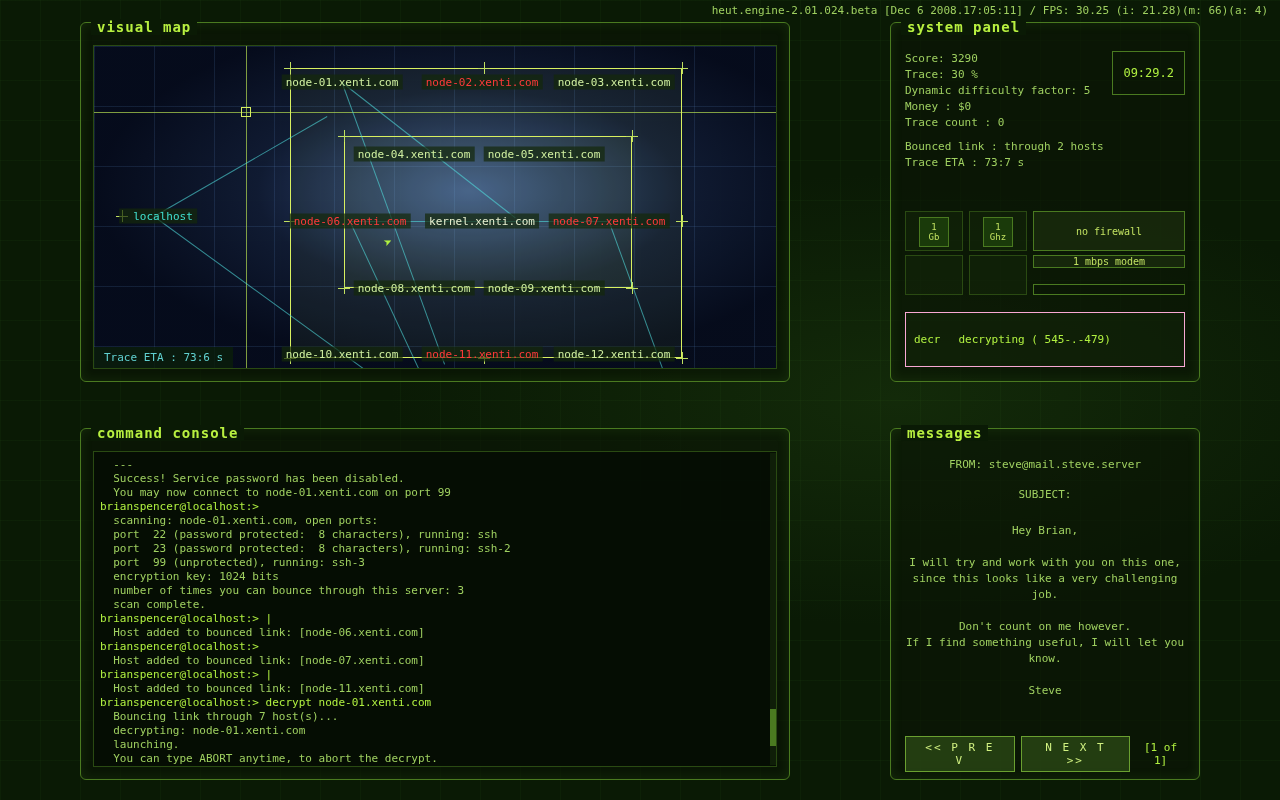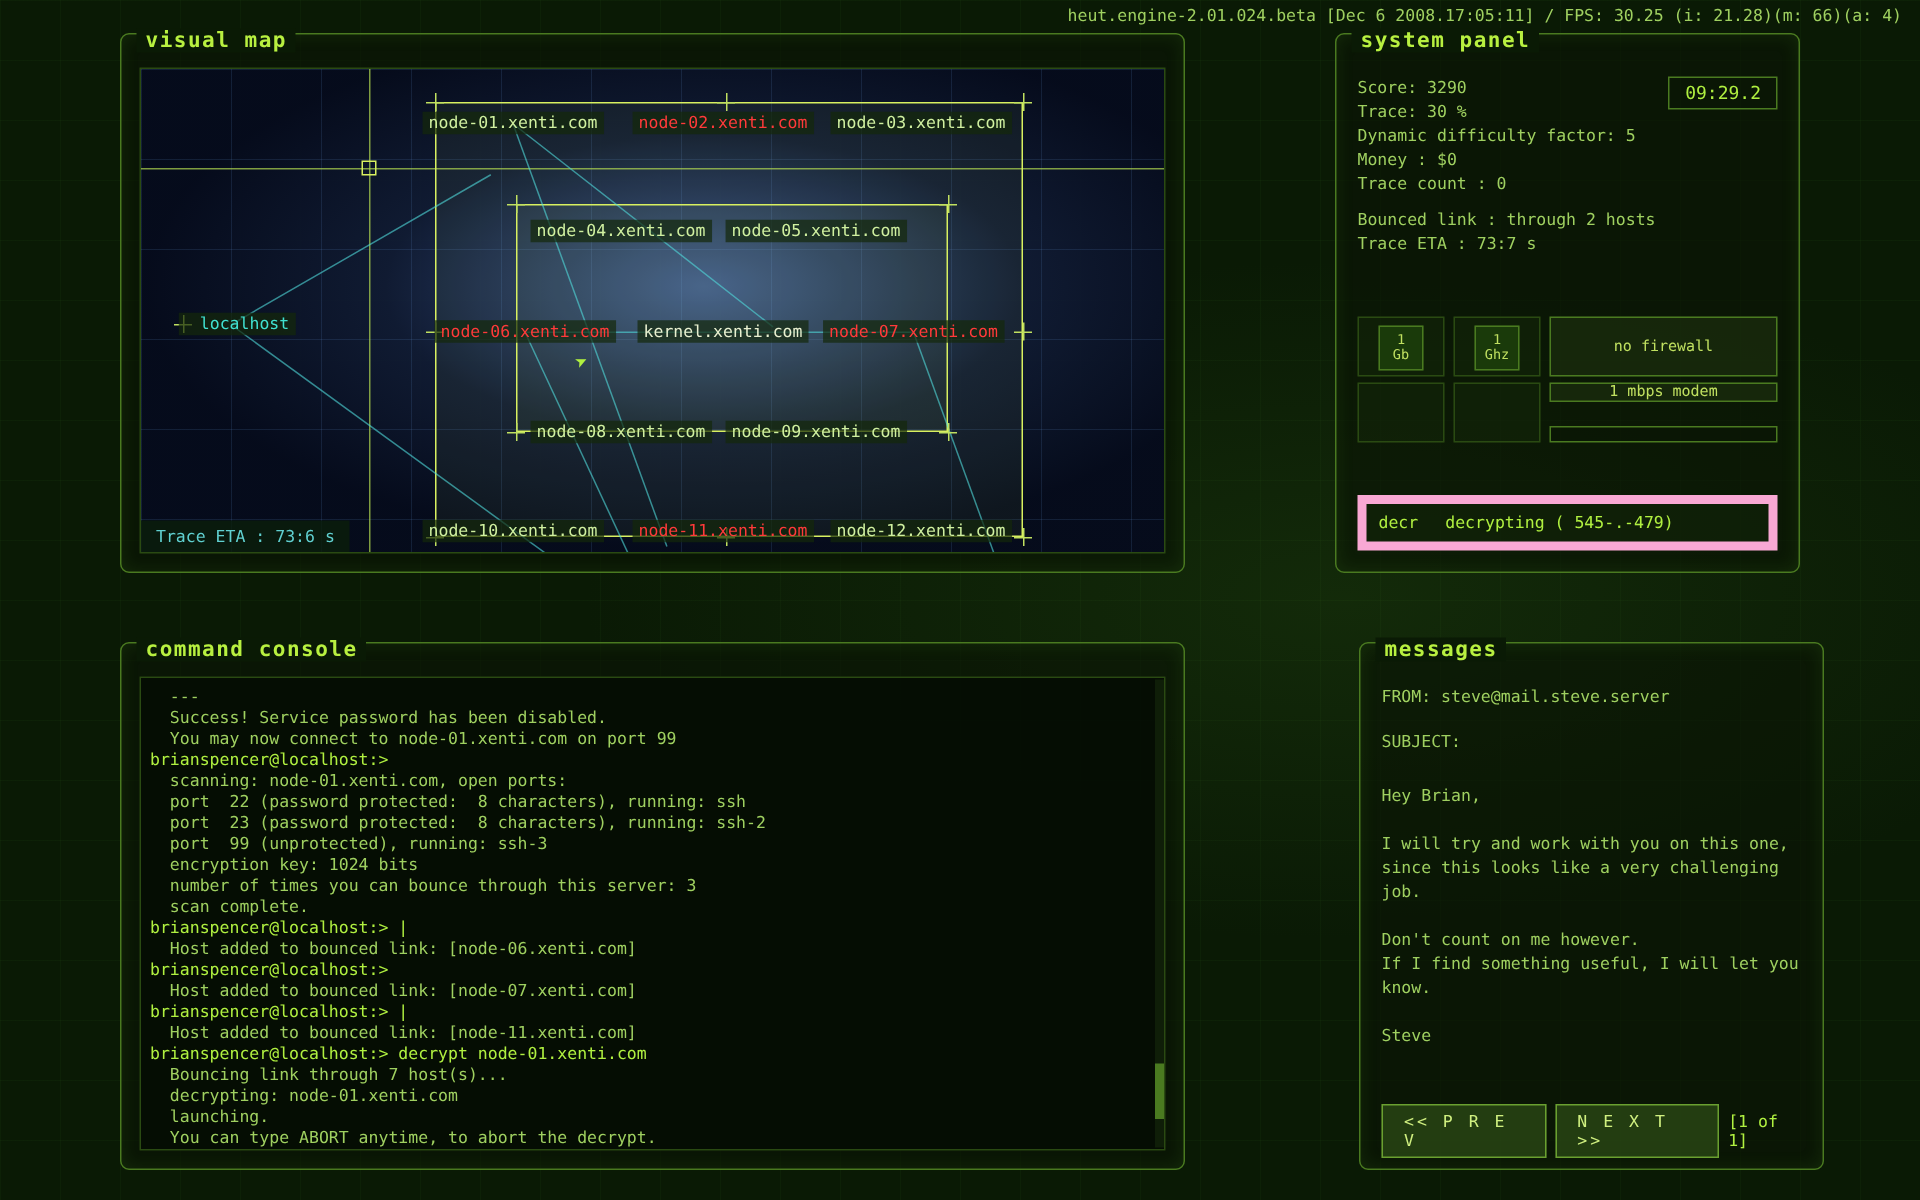--- a/index.html
+++ b/index.html
@@ -71,36 +71,36 @@
 .sel-sq { position:absolute; width:10px; height:10px; border:1px solid #d8f060; transform:translate(-50%,-50%); }
 .link-line { position:absolute; height:1px; background:rgba(80,220,220,0.6); transform-origin:left center; }
 .trace-eta-bar {
   position:absolute; left:0; bottom:0; padding:4px 10px;
   background:rgba(10,30,10,0.8); color:#60d0d0; font-size:11px;
 }
 .cursor { position:absolute; left:290px; top:188px; color:#b0f040; font-size:14px; transform:rotate(-25deg); }
 
 #system-panel { right: 80px; top: 22px; width: 310px; height: 360px; }
 .sys-stats { position:absolute; left:14px; top:28px; right:14px; color:#9fd060; font-size:11px; line-height:16px; }
-.timer-box { position:absolute; right:14px; top:28px; border:1px solid #4a7a20; padding:3px 10px; color:#b0f040;margin-left:27px; }
+.timer-box { position:absolute; right:14px; top:28px; border:1px solid #4a7a20; padding:14px 10px; color:#b0f040;margin-left:27px; }
 .hw-row { position:absolute; left:14px; right:14px; display:flex; gap:6px; }
 .hw-slot { flex:0 0 58px; height:40px; border:1px solid #2a4a12; background:rgba(20,40,10,0.5); position:relative; }
 .hw-chip { width:30px; height:30px; margin:5px auto; background:#1a3a0a; border:1px solid #4a7a20; display:flex; flex-direction:column; align-items:center; justify-content:center; font-size:9px; color:#c0e060; }
 .hw-label { flex:1; border:1px solid #4a7a20; background:rgba(30,50,15,0.6); display:flex; align-items:center; justify-content:center; font-size:10px; color:#c0e060; height:18px; }
 .hw-label.dark { background:rgba(10,20,5,0.4); }
-.decrypt-status { position:absolute; left:14px; right:14px; bottom:14px; border:6px solid #f9a8d4; padding:6px 8px; display:flex; gap:18px; color:#b0f040; font-size:11px; background:rgba(20,40,10,0.4); }
+.decrypt-status { position:absolute; left:14px; right:14px; bottom:14px; border:1px solid #f9a8d4; padding:20px 8px; display:flex; gap:18px; color:#b0f040; font-size:11px; background:rgba(20,40,10,0.4); }
 
 #console { left: 80px; top: 428px; width: 710px; height: 352px; }
 .console-body { position:absolute; left:12px; top:22px; right:12px; bottom:12px; background:rgba(5,12,3,0.85); border:1px solid #2a4a12; padding:6px; overflow:hidden; font-size:11px; line-height:14px; }
 .console-body .line { white-space:pre; color:#9fd060; }
 .console-body .prompt { color:#b0f040; }
 .scrollbar-track { position:absolute; right:13px; top:24px; bottom:14px; width:6px; background:rgba(40,70,20,0.3); }
 .scrollbar-thumb { position:absolute; left:0; right:0; background:#4a7a20; }
 
-#messages { right: 64px; top: 428px; width: 310px; height: 352px; }
+#messages { right: 80px; top: 428px; width: 310px; height: 352px; text-align: center; }
 .msg-body { position:absolute; left:14px; top:28px; right:14px; bottom:48px; color:#9fd060; font-size:11px; line-height:16px; }
 .msg-nav { position:absolute; left:14px; right:14px; bottom:12px; height:26px; display:flex; align-items:center; gap:6px; }
 .nav-btn { border:1px solid #6aa030; background:rgba(60,100,30,0.5); color:#d0f080; padding:4px 14px; font-size:11px; letter-spacing:2px; cursor:pointer; }
 .page-ind { color:#b0f040; font-size:11px; margin-left:auto; }
 </style>
 </head>
 <body>
 
 <div class="topbar">heut.engine-2.01.024.beta [Dec  6 2008.17:05:11] / FPS: 30.25 (i: 21.28)(m:  66)(a: 4)</div>
 

